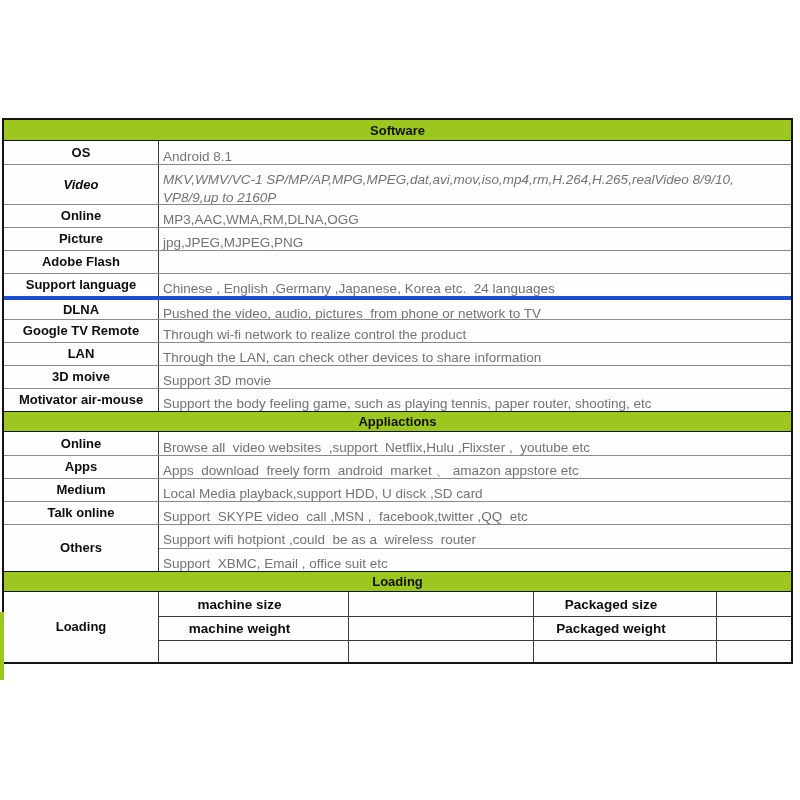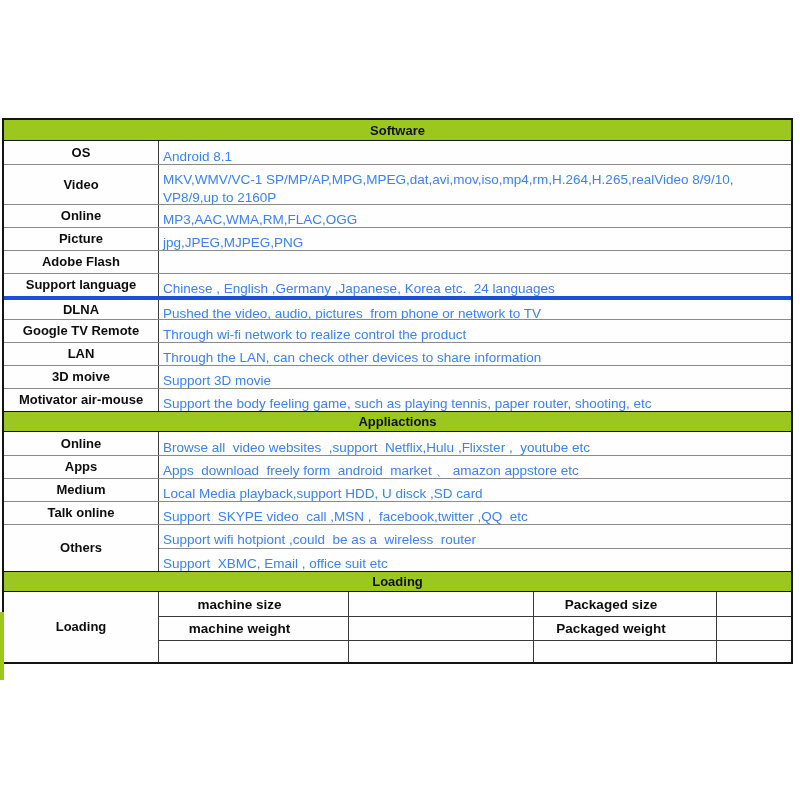--- a/index.html
+++ b/index.html
@@ -40,21 +40,21 @@
   }
   .band.first { border-top: none; }
   .row {
     display: flex;
     border-top: 1px solid var(--bd-light);
     height: 23px;
     background: #fefefe;
   }
   .band + .row { border-top: none; }
   .row.thick { border-top: 4px solid #1d4ed8; }
-  .row.h-video { height: 40px; }
+  .row.h-video { height: 40px; font-style: italic; }
   .row.h-others { height: 47px; }
   .row.h-loading { height: 70px; }
   .lbl {
     width: 155px;
     flex: 0 0 155px;
     border-right: 1px solid var(--bd-mid);
     display: flex;
     align-items: center;
     justify-content: center;
     text-align: right;
@@ -62,21 +62,21 @@
     font-weight: 700;
     color: #0d0d0d;
     line-height: 14px;
   }
   .val {
     flex: 1;
     display: flex;
     align-items: center;
     padding: 8px 4px 0 4px;
     font-size: 13.5px;
-    color: #3b82f6;
+    color: #737373;
     white-space: pre-wrap;
     line-height: 18px;
     overflow: hidden;
   }
   .stack { flex: 1; display: flex; flex-direction: column; }
   .stack .val { flex: 1; }
   .stack .val + .val { border-top: 1px solid var(--bd-light); }
   .lgrid { flex: 1; display: flex; flex-direction: column; }
   .lrow { display: flex; flex: 1; border-top: 1px solid var(--bd-mid); }
   .lrow.first { border-top: none; height: 24px; flex: 0 0 24px; }
@@ -108,21 +108,21 @@
     <div class="row">
       <div class="lbl">OS</div>
       <div class="val">Android 8.1</div>
     </div>
     <div class="row h-video">
       <div class="lbl">Video</div>
       <div class="val">MKV,WMV/VC-1 SP/MP/AP,MPG,MPEG,dat,avi,mov,iso,mp4,rm,H.264,H.265,realVideo 8/9/10, VP8/9,up to 2160P</div>
     </div>
     <div class="row">
       <div class="lbl">Online</div>
-      <div class="val">MP3,AAC,WMA,RM,FLAC,OGG</div>
+      <div class="val">MP3,AAC,WMA,RM,DLNA,OGG</div>
     </div>
     <div class="row">
       <div class="lbl">Picture</div>
       <div class="val">jpg,JPEG,MJPEG,PNG</div>
     </div>
     <div class="row">
       <div class="lbl">Adobe Flash</div>
     </div>
     <div class="row">
       <div class="lbl">Support language</div>

